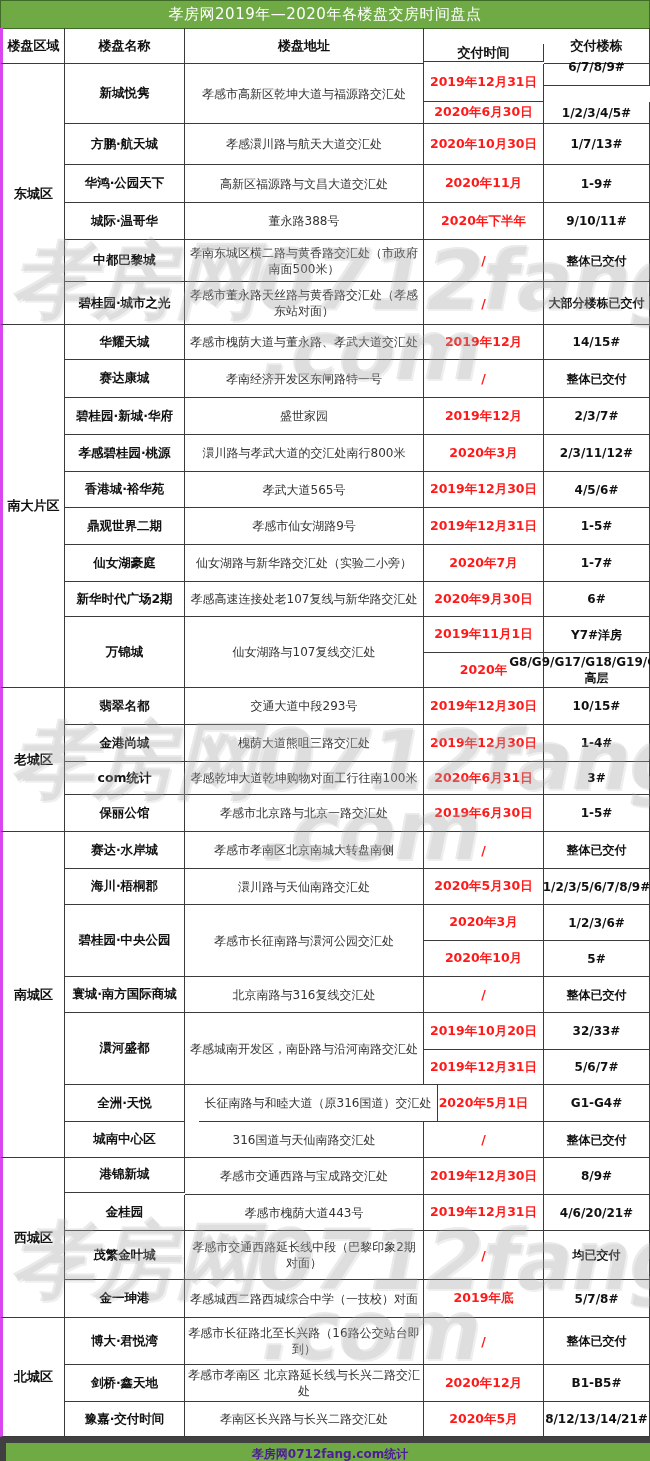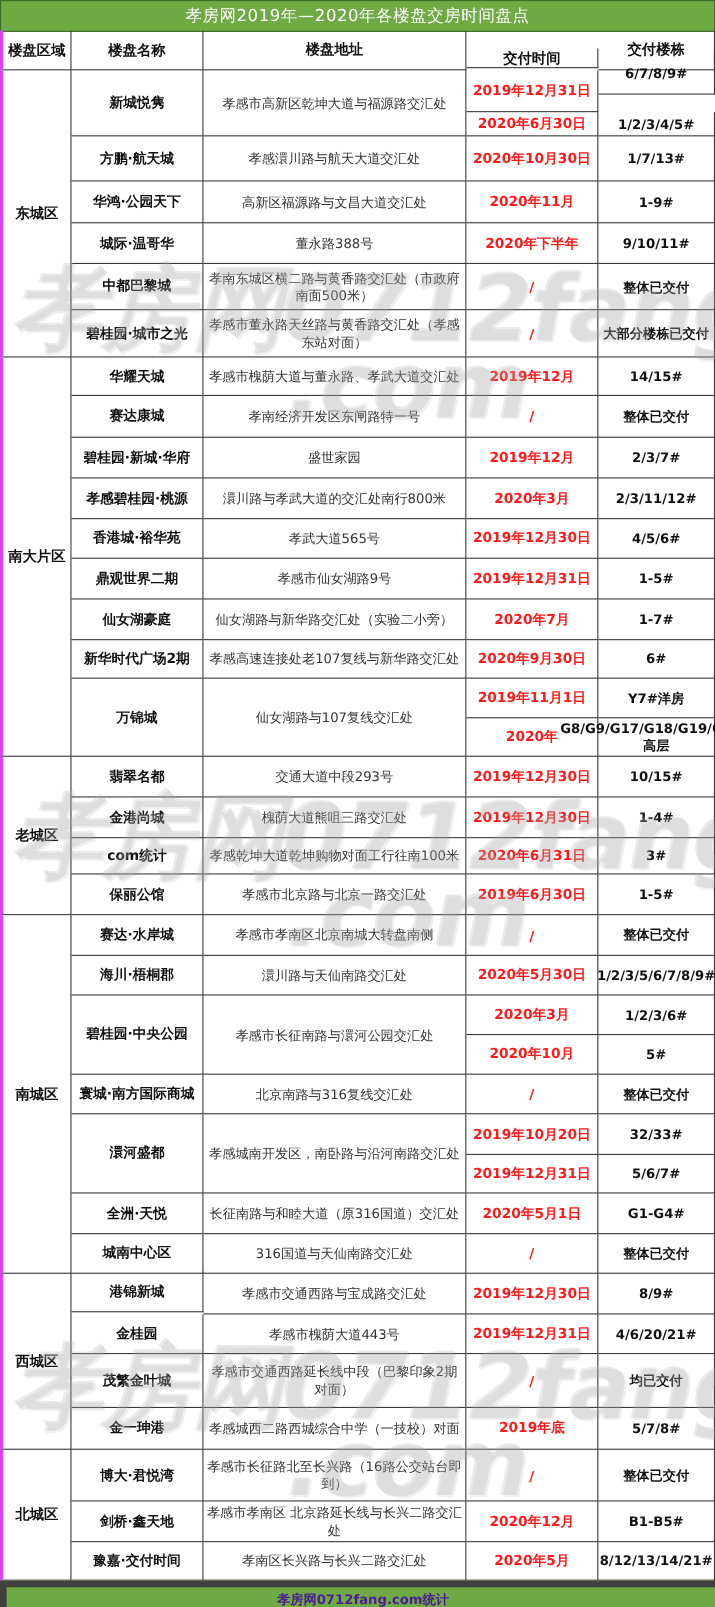--- a/index.html
+++ b/index.html
@@ -142,21 +142,21 @@
     <div class="cell col-addr" style="top: 949px; height: 36px;">北京南路与316复线交汇处</div>
     <div class="cell col-date" style="top: 949px; height: 36px;">/</div>
     <div class="cell col-bldg" style="top: 949px; height: 36px;">整体已交付</div>
     <div class="cell col-name" style="top: 985px; height: 72px;">澴河盛都</div>
     <div class="cell col-addr" style="top: 985px; height: 72px;">孝感城南开发区，南卧路与沿河南路交汇处</div>
     <div class="cell col-date" style="top: 985px; height: 37px;">2019年10月20日</div>
     <div class="cell col-bldg" style="top: 985px; height: 37px;">32/33#</div>
     <div class="cell col-date" style="top: 1022px; height: 35px;">2019年12月31日</div>
     <div class="cell col-bldg" style="top: 1022px; height: 35px;">5/6/7#</div>
     <div class="cell col-name" style="top: 1057px; height: 37px;">全洲·天悦</div>
-    <div class="cell col-addr" style="top: 1057px; height: 37px;">长征南路与和睦大道（原316国道）交汇处</div>
+    <div class="cell col-addr" style="top: 1057px; height: 37px; margin-left: 14px;">长征南路与和睦大道（原316国道）交汇处</div>
     <div class="cell col-date" style="top: 1057px; height: 37px;">2020年5月1日</div>
     <div class="cell col-bldg" style="top: 1057px; height: 37px;">G1-G4#</div>
     <div class="cell col-name" style="top: 1094px; height: 36px;">城南中心区</div>
     <div class="cell col-addr" style="top: 1094px; height: 36px;">316国道与天仙南路交汇处</div>
     <div class="cell col-date" style="top: 1094px; height: 36px;">/</div>
     <div class="cell col-bldg" style="top: 1094px; height: 36px;">整体已交付</div>
     <div class="cell col-name" style="top: 1128px; height: 37px;">港锦新城</div>
     <div class="cell col-addr" style="top: 1130px; height: 37px;">孝感市交通西路与宝成路交汇处</div>
     <div class="cell col-date" style="top: 1130px; height: 37px;">2019年12月30日</div>
     <div class="cell col-bldg" style="top: 1130px; height: 37px;">8/9#</div>

